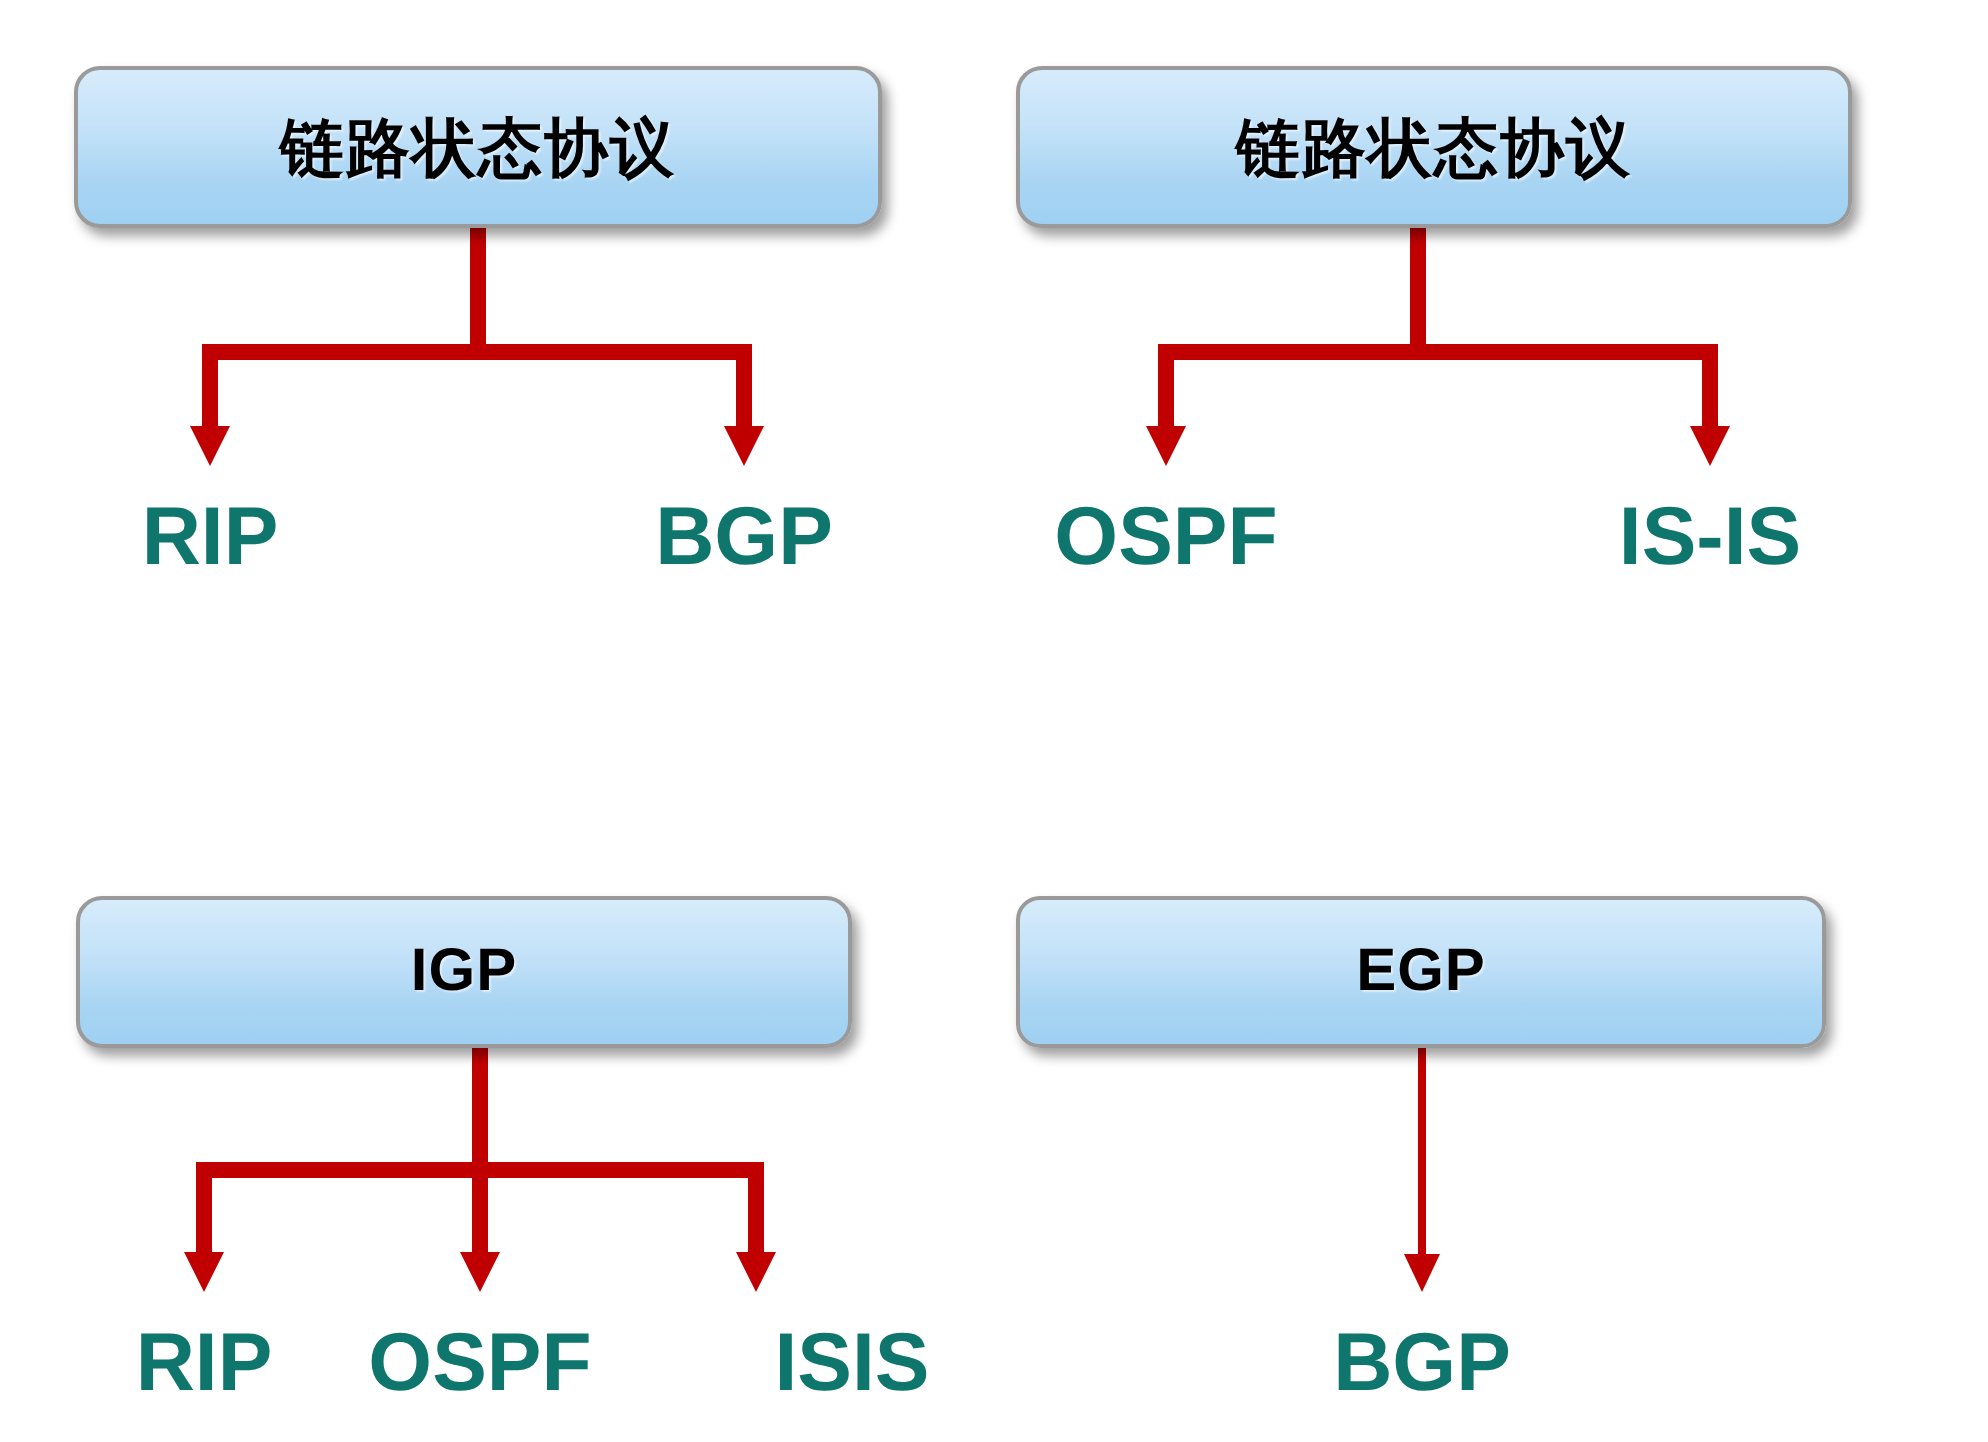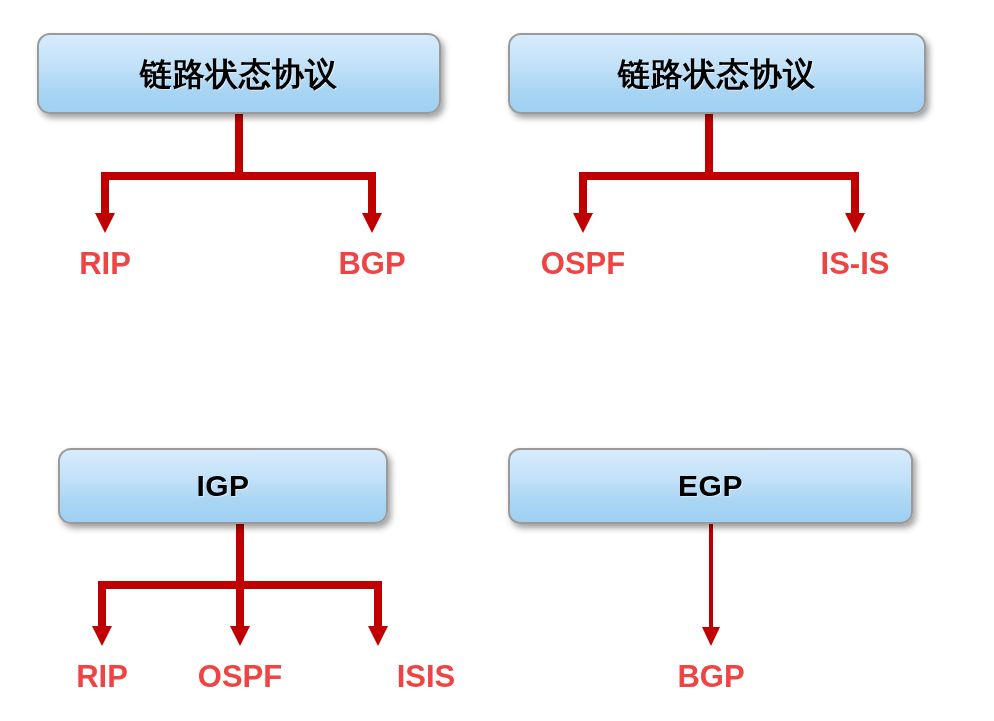--- a/index.html
+++ b/index.html
@@ -55,23 +55,23 @@
     letter-spacing: 1px;
   }
   .node-label.latin {
     font-size: 30px;
     letter-spacing: 0.5px;
   }
 
   
   .leaf-label {
     position: absolute;
-    color: #ef4444;
+    color: #0f766e;
     font-weight: bold;
-    font-size: 31px;
+    font-size: 41px;
     line-height: 1;
     text-align: right;
     white-space: nowrap;
     transform: translateX(-50%);
   }
 
   
   #connectors {
     position: absolute;
     left: 0;
@@ -124,21 +124,21 @@
   </svg>
 
   <div class="node-box" style="left:37px; top:33px; width:404px; height:81px;">
     <span class="node-label cjk">链路状态协议</span>
   </div>
 
   <div class="node-box" style="left:508px; top:33px; width:418px; height:81px;">
     <span class="node-label cjk">链路状态协议</span>
   </div>
 
-  <div class="node-box" style="left:38px; top:448px; width:330px; height:76px;margin-left:20px;">
+  <div class="node-box" style="left:38px; top:448px; width:388px; height:76px;">
     <span class="node-label latin">IGP</span>
   </div>
 
   <div class="node-box" style="left:508px; top:448px; width:405px; height:76px;border-radius:12px;">
     <span class="node-label latin">EGP</span>
   </div>
 
   <div class="leaf-label" style="left:105px; top:248px;">RIP</div>
   <div class="leaf-label" style="left:372px; top:248px;">BGP</div>
 

